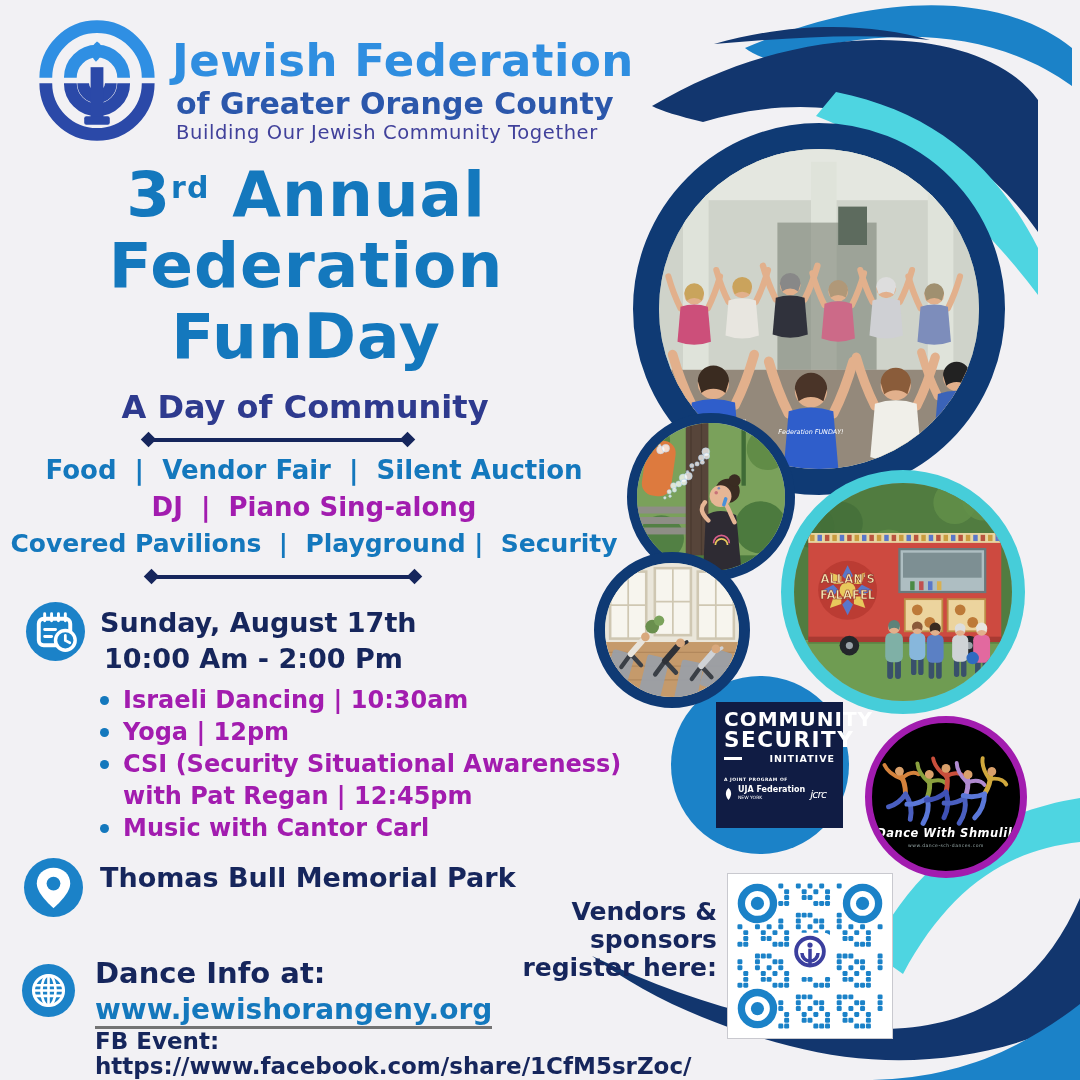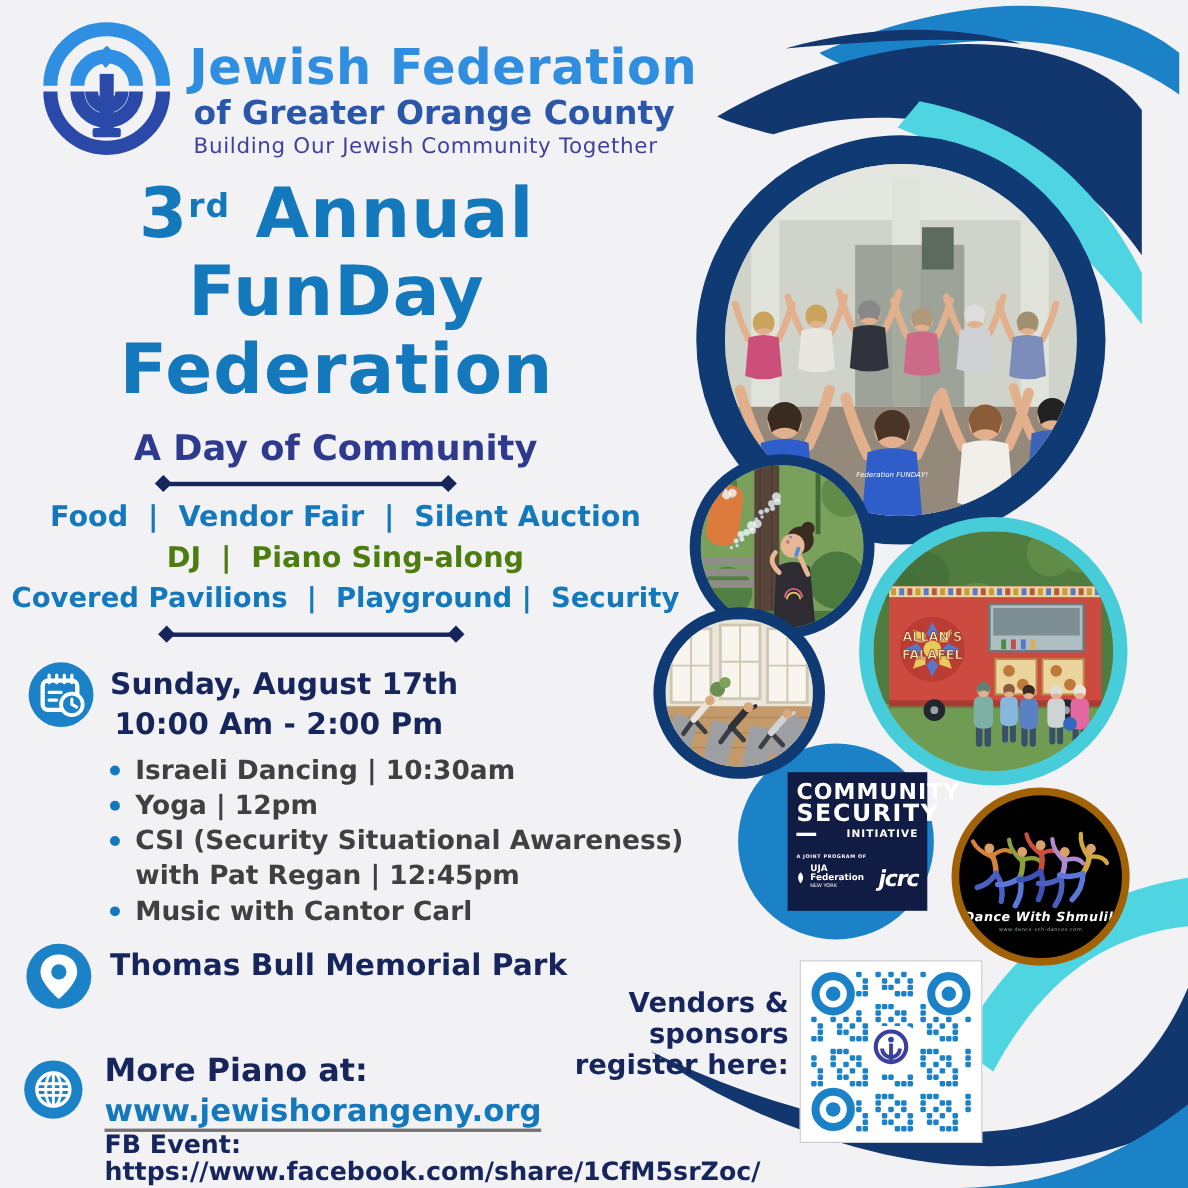--- a/index.html
+++ b/index.html
@@ -25,35 +25,35 @@
 
   .divider{height:4px;background:#16265c;z-index:3;}
   .divider::before,.divider::after{content:"";position:absolute;top:-4px;width:11px;height:11px;background:#16265c;transform:rotate(45deg);}
   .divider::before{left:-7px;}
   .divider::after{right:-7px;}
   .div1{left:150px;top:438px;width:256px;}
   .div2{left:153px;top:575px;width:260px;}
 
   .feat{left:0;width:628px;text-align:center;font-weight:bold;white-space:pre;z-index:3;}
   .feat1{top:455px;font-size:26px;color:#1478bd;}
-  .feat2{top:492px;font-size:26px;color:#4d7c0f;}
+  .feat2{top:492px;font-size:26px;color:#a21caf;}
   .feat3{top:529px;font-size:25px;color:#1478bd;}
 
   
   .icon-circle{border-radius:50%;background:#1b82c8;z-index:3;}
   .cal-icon{left:26px;top:602px;width:59px;height:59px;}
   .pin-icon{left:24px;top:858px;width:59px;height:59px;}
   .globe-icon{left:22px;top:964px;width:53px;height:53px;}
   .date-line{left:100px;top:607px;font-size:27px;font-weight:bold;color:#16265c;z-index:3;}
   .time-line{left:104px;top:643px;font-size:27px;font-weight:bold;color:#16265c;z-index:3;}
   .sched-list{left:100px;top:686px;z-index:3;}
   .sched-row{display:flex;align-items:flex-start;height:32px;}
   .sched-dot{width:9px;height:9px;border-radius:50%;background:#1478bd;margin:10px 14px 0 0;flex:none;}
   .sched-row.no-dot .sched-dot{visibility:hidden;}
-  .sched-text{font-size:24px;font-weight:bold;color:#404040;white-space:pre;}
+  .sched-text{font-size:24px;font-weight:bold;color:#a21caf;white-space:pre;}
 
   .loc-name{left:100px;top:862px;font-size:27px;font-weight:bold;color:#16265c;z-index:3;}
   .loc-area{left:100px;top:897px;font-size:27px;font-weight:bold;color:#1478bd;z-index:3;}
 
   .info-head{left:95px;top:956px;font-size:29px;font-weight:bold;color:#16265c;z-index:3;}
   .info-site{left:95px;top:993px;font-size:28px;font-weight:bold;color:#1478bd;border-bottom:3px solid #737373;z-index:3;cursor:pointer;}
   .fb-label{left:95px;top:1028px;font-size:23px;font-weight:bold;color:#16265c;z-index:3;}
   .fb-url{left:95px;top:1053px;font-size:23px;font-weight:bold;color:#16265c;z-index:3;}
 
   
@@ -69,24 +69,24 @@
             box-sizing:border-box;padding:9px 8px 6px 8px;}
   .csi-l1{font-size:20px;font-weight:bold;letter-spacing:1px;line-height:17px;}
   .csi-l2{font-size:21.5px;font-weight:bold;letter-spacing:1.5px;line-height:23px;}
   .csi-divrow{display:flex;align-items:center;margin-top:2px;}
   .csi-divline{flex:1;height:3px;background:#fff;margin-right:4px;}
   .csi-l3{font-size:9.5px;font-weight:bold;letter-spacing:1px;margin-left:23px;}
   .csi-prog{font-size:4.5px;font-weight:bold;letter-spacing:.5px;margin-top:13px;}
   .csi-bottom{display:flex;align-items:center;margin-top:4px;gap:5px;}
   .csi-uja{font-size:8px;font-weight:bold;line-height:8px;display:flex;align-items:flex-end;gap:2px;}
   .csi-uja small{display:block;font-size:4.5px;font-weight:normal;}
-  .csi-jcrc{font-size:20px;font-weight:bold;font-style:italic;letter-spacing:-1px;}
+  .csi-jcrc{font-size:11px;font-weight:normal;font-style:italic;letter-spacing:-1px;}
 
   .dance-circle{left:865px;top:716px;width:162px;height:162px;border-radius:50%;background:#000;
-                border:7px solid #a16207;box-sizing:border-box;z-index:4;overflow:hidden;position:absolute;}
+                border:7px solid #a21caf;box-sizing:border-box;z-index:4;overflow:hidden;position:absolute;}
   .dance-title{position:absolute;left:0;top:103px;width:100%;text-align:center;color:#fff;
                font-size:11.5px;font-style:italic;font-weight:bold;letter-spacing:.5px;}
   .dance-url{position:absolute;left:0;top:120px;width:100%;text-align:center;color:#9aa;font-size:4.5px;letter-spacing:.5px;}
 
   
   .vendors{left:455px;top:898px;width:262px;text-align:right;font-size:25px;line-height:28px;
            font-weight:bold;color:#16265c;z-index:5;}
   .qr-block{left:727px;top:873px;width:166px;height:166px;background:#fff;border:1px solid #c9c9cf;
             box-sizing:border-box;z-index:5;padding:9px;cursor:pointer;}
   .qr-block svg{width:146px;height:146px;}
@@ -115,22 +115,22 @@
     <path d="M47 63 A13 13 0 0 0 73 63" stroke="#2b49a8" stroke-width="11" fill="none"></path>
     <rect x="54" y="48" width="12" height="48" fill="#2b49a8"></rect>
     <rect x="48" y="94" width="24" height="8" rx="2" fill="#2b49a8"></rect>
   </svg>
   <div class="abs org1">Jewish Federation</div>
   <div class="abs org2">of Greater Orange County</div>
   <div class="abs tagline">Building Our Jewish Community Together</div>
 
   <div class="abs title-wrap">
     <div class="title-line"><span>3</span><sup>rd</sup><span> Annual</span></div>
+    <div class="title-line">Federation</div>
     <div class="title-line">FunDay</div>
-    <div class="title-line">Federation</div>
   </div>
   <div class="abs subtitle">A Day of Community</div>
 
   <div class="abs divider div1"></div>
   <div class="abs feat feat1">Food  |  Vendor Fair  |  Silent Auction</div>
   <div class="abs feat feat2">DJ  |  Piano Sing-along</div>
   <div class="abs feat feat3">Covered Pavilions  |  Playground |  Security</div>
   <div class="abs divider div2"></div>
 
   <div class="abs icon-circle cal-icon">
@@ -176,21 +176,21 @@
   <div class="abs loc-name">Thomas Bull Memorial Park</div>
 
   <div class="abs icon-circle globe-icon">
     <svg viewBox="0 0 60 60">
       <circle cx="30" cy="30" r="17" stroke="#fff" stroke-width="3.5" fill="none"></circle>
       <ellipse cx="30" cy="30" rx="8" ry="17" stroke="#fff" stroke-width="3" fill="none"></ellipse>
       <path d="M14 24 H46 M13 30 H47 M14 36 H46" stroke="#fff" stroke-width="3"></path>
       <path d="M30 13 V47" stroke="#fff" stroke-width="3"></path>
     </svg>
   </div>
-  <div class="abs info-head">More Piano at:</div>
+  <div class="abs info-head">Dance Info at:</div>
   <div class="abs info-site">www.jewishorangeny.org</div>
   <div class="abs fb-label">FB Event:</div>
   <div class="abs fb-url">https://www.facebook.com/share/1CfM5srZoc/</div>
 
   <div class="abs photo ph-dancing">
       <svg id="scene-dancing" viewBox="0 0 200 200">
         <rect x="0" y="0" width="200" height="200" fill="#cfd3ca"></rect>
         <rect x="0" y="0" width="200" height="32" fill="#e4e7e0"></rect>
         <rect x="15" y="8" width="16" height="132" fill="#dfe3da"></rect>
         <rect x="95" y="8" width="16" height="132" fill="#dfe3da"></rect>

